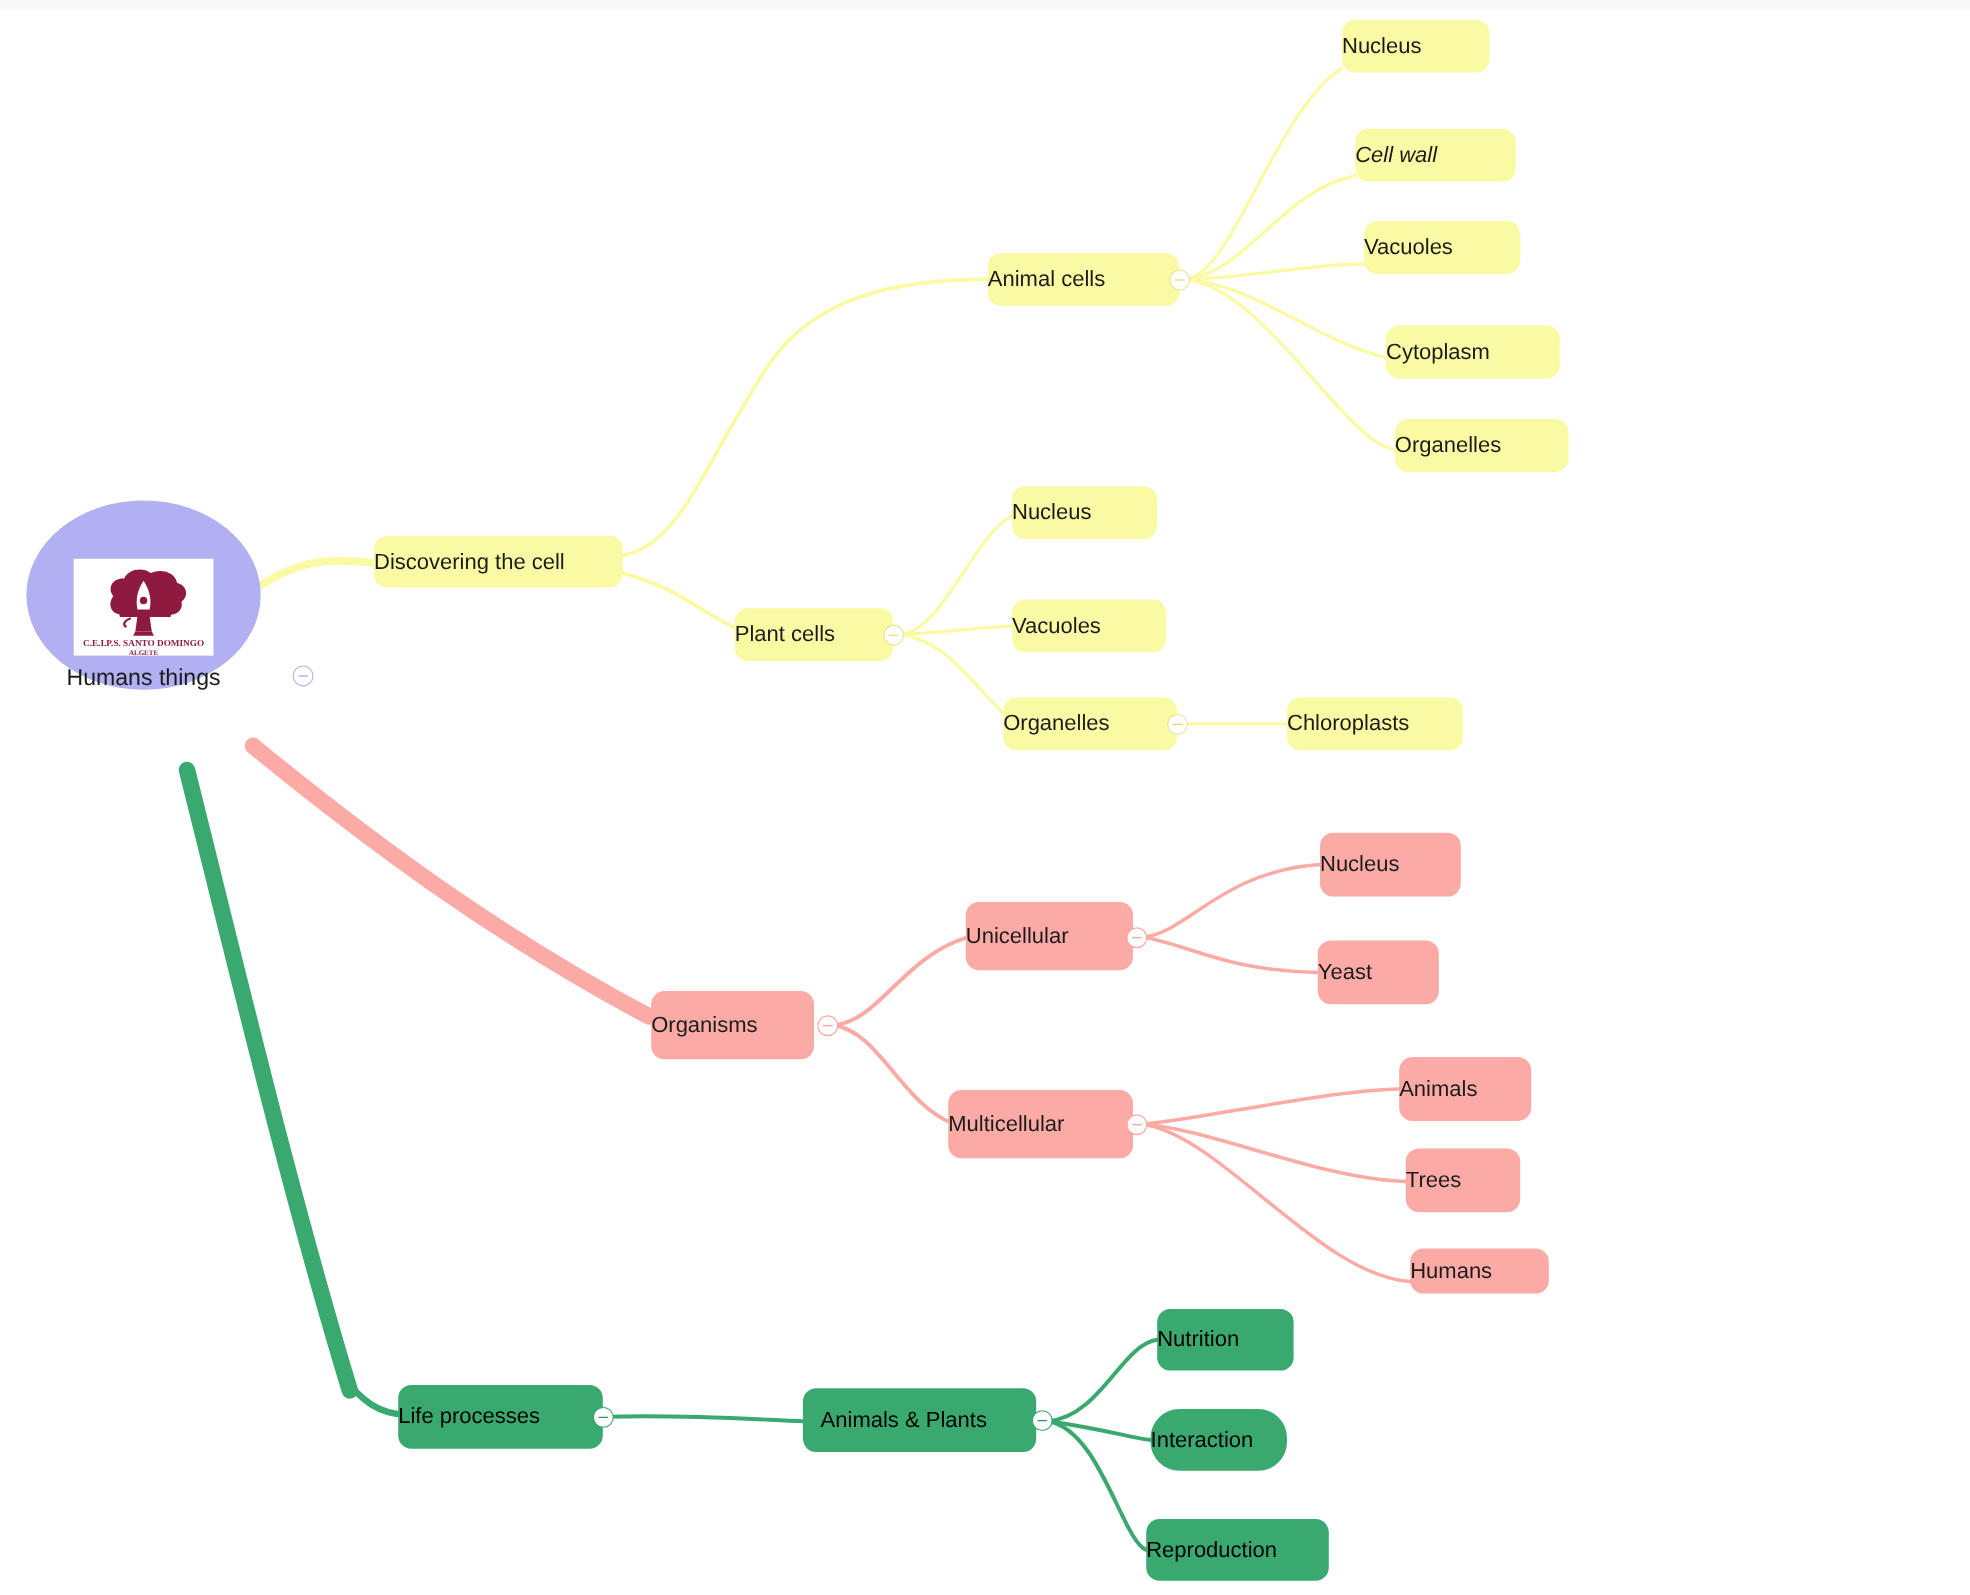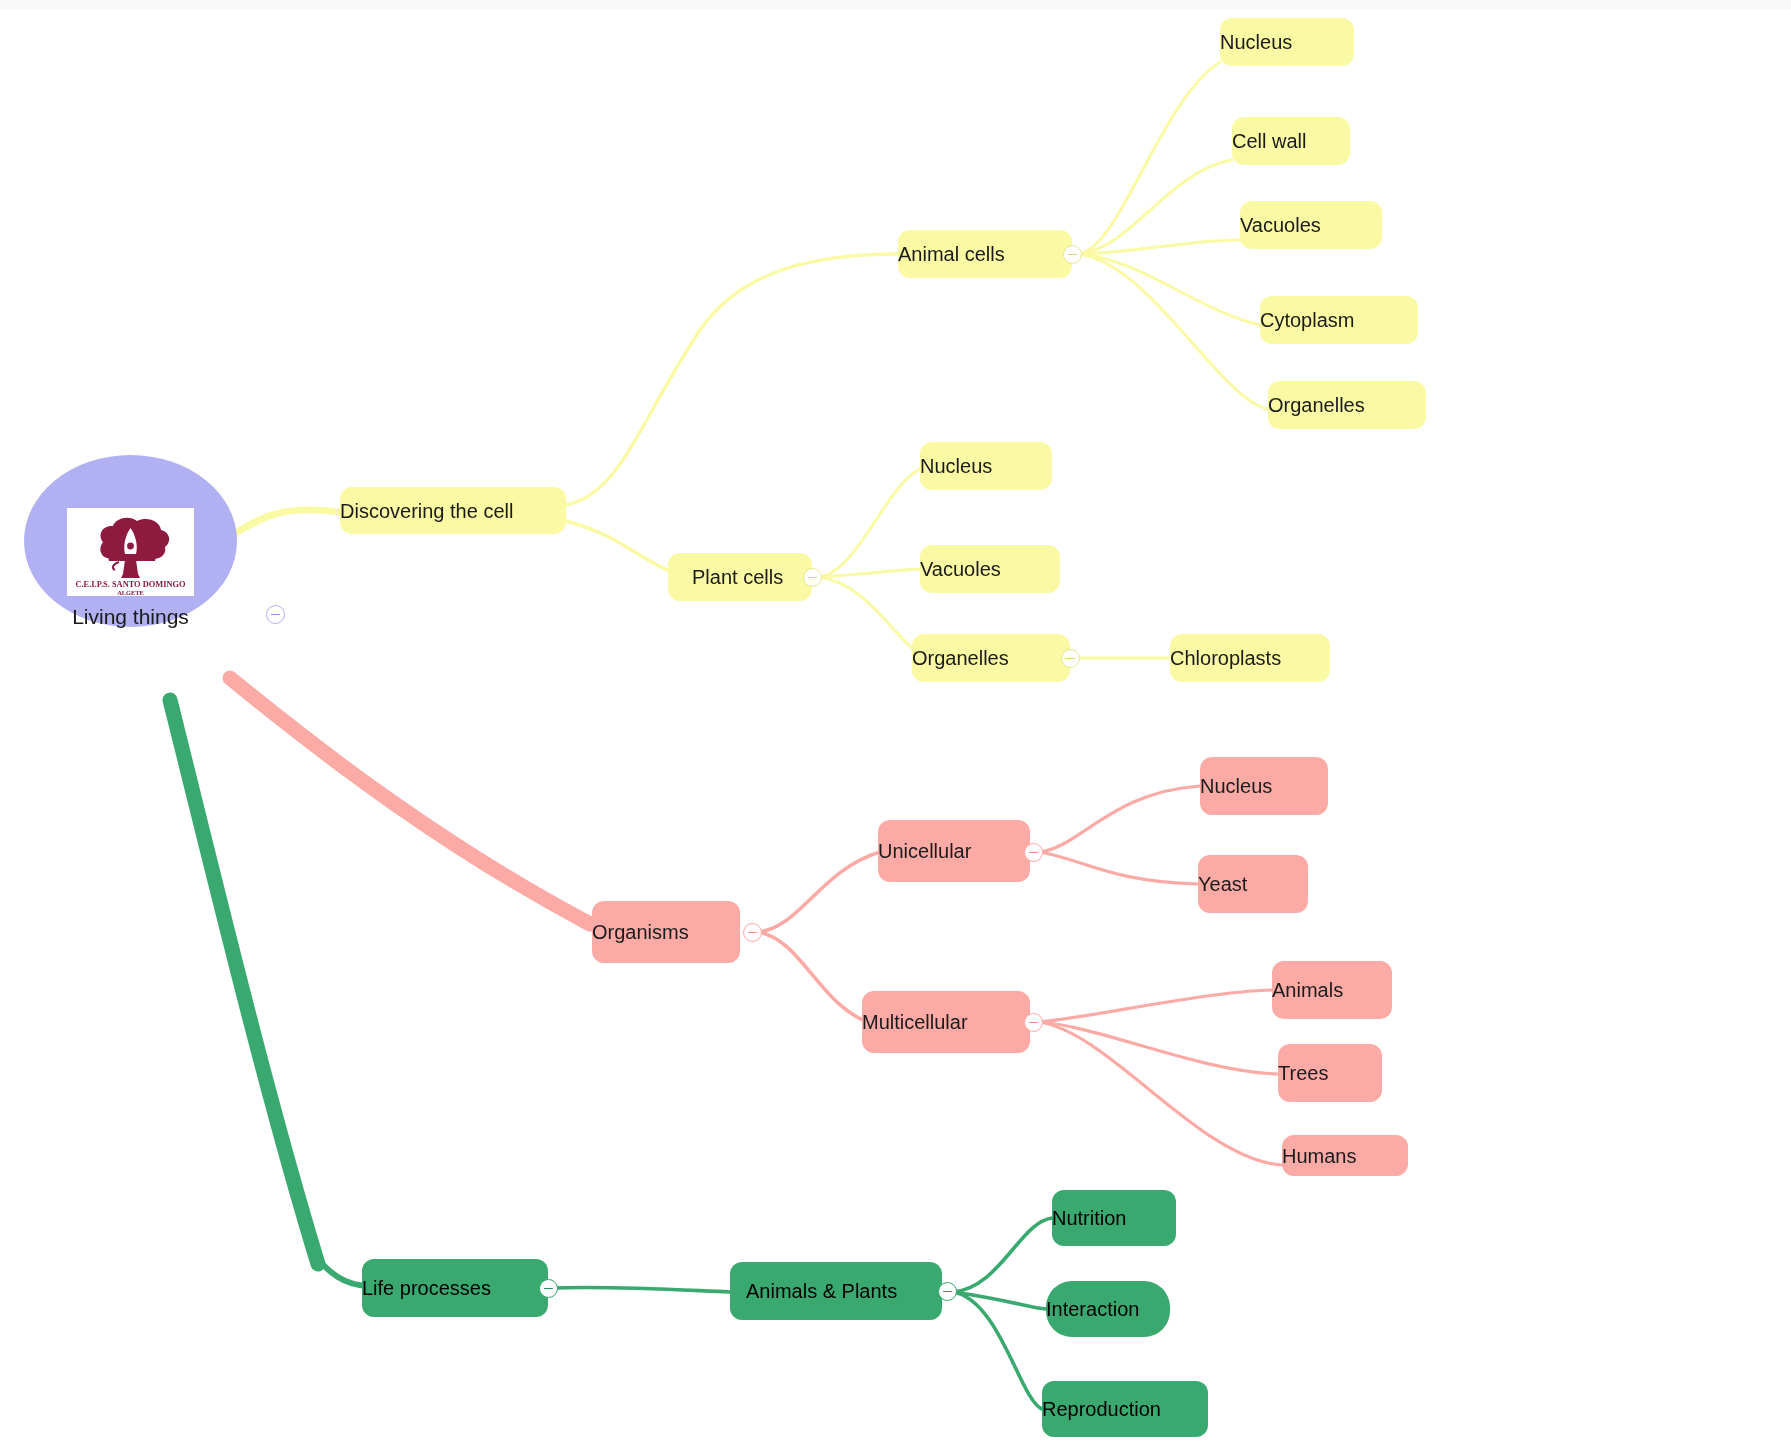--- a/index.html
+++ b/index.html
@@ -172,55 +172,55 @@
         <circle cx="63.5" cy="38" r="3.4" fill="#8e1b3f"></circle>
 
         <path d="M58 52 L69 52 L71 66 L56 66 Z" fill="#8e1b3f"></path>
         <path d="M56 66 L71 66 L73 70 L54 70 Z" fill="#8e1b3f"></path>
 
         <path d="M52 54 C46 56 44 60 48 62" stroke="#8e1b3f" stroke-width="2" fill="none"></path>
         <text x="63.5" y="79" text-anchor="middle" font-family="Liberation Serif, serif" font-size="8.4" font-weight="bold" fill="#8e1b3f">C.E.I.P.S. SANTO DOMINGO</text>
         <text x="63.5" y="87" text-anchor="middle" font-family="Liberation Serif, serif" font-size="6.4" font-weight="bold" fill="#8e1b3f">ALGETE</text>
       </svg>
     </div>
-    <span id="root-label" class="node-label">Living things</span>
+    <span id="root-label" class="node-label">Humans things</span>
   </div>
 
   <div class="toggle t-root" style="left:266px; top:605px;">
     <span class="bar"></span>
   </div>
 
   <div class="node yellow" style="left:340px; top:487px; width:226px; height:47px;">
     <span class="node-label">Discovering the cell</span>
   </div>
 
   <div class="node yellow" style="left:898px; top:230px; width:174px; height:48px;">
     <span class="node-label">Animal cells</span>
   </div>
   <div class="toggle t-yellow" style="left:1063px; top:245px;">
     <span class="bar"></span>
   </div>
 
   <div class="node yellow" style="left:1220px; top:18px; width:134px; height:48px;">
     <span class="node-label">Nucleus</span>
   </div>
-  <div class="node yellow" style="left:1232px; top:117px; width:118px; height:48px;">
+  <div class="node yellow" style="left:1232px; top:117px; width:146px; height:48px;font-style:italic;">
     <span class="node-label">Cell wall</span>
   </div>
   <div class="node yellow" style="left:1240px; top:201px; width:142px; height:48px;">
     <span class="node-label">Vacuoles</span>
   </div>
   <div class="node yellow" style="left:1260px; top:296px; width:158px; height:48px;">
     <span class="node-label">Cytoplasm</span>
   </div>
   <div class="node yellow" style="left:1268px; top:381px; width:158px; height:48px;">
     <span class="node-label">Organelles</span>
   </div>
 
-  <div class="node yellow" style="left:668px; top:553px; width:144px; height:48px;padding-left:24px;">
+  <div class="node yellow" style="left:668px; top:553px; width:144px; height:48px;">
     <span class="node-label">Plant cells</span>
   </div>
   <div class="toggle t-yellow" style="left:803px; top:568px;">
     <span class="bar"></span>
   </div>
 
   <div class="node yellow" style="left:920px; top:442px; width:132px; height:48px;">
     <span class="node-label">Nucleus</span>
   </div>
   <div class="node yellow" style="left:920px; top:545px; width:140px; height:48px;">

